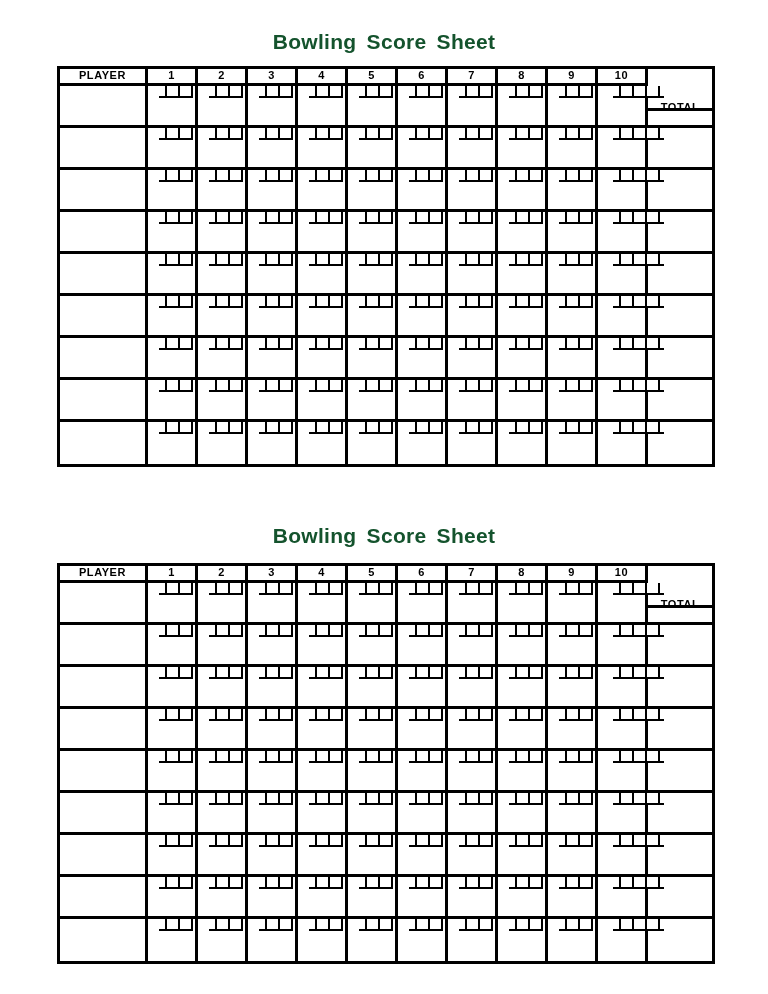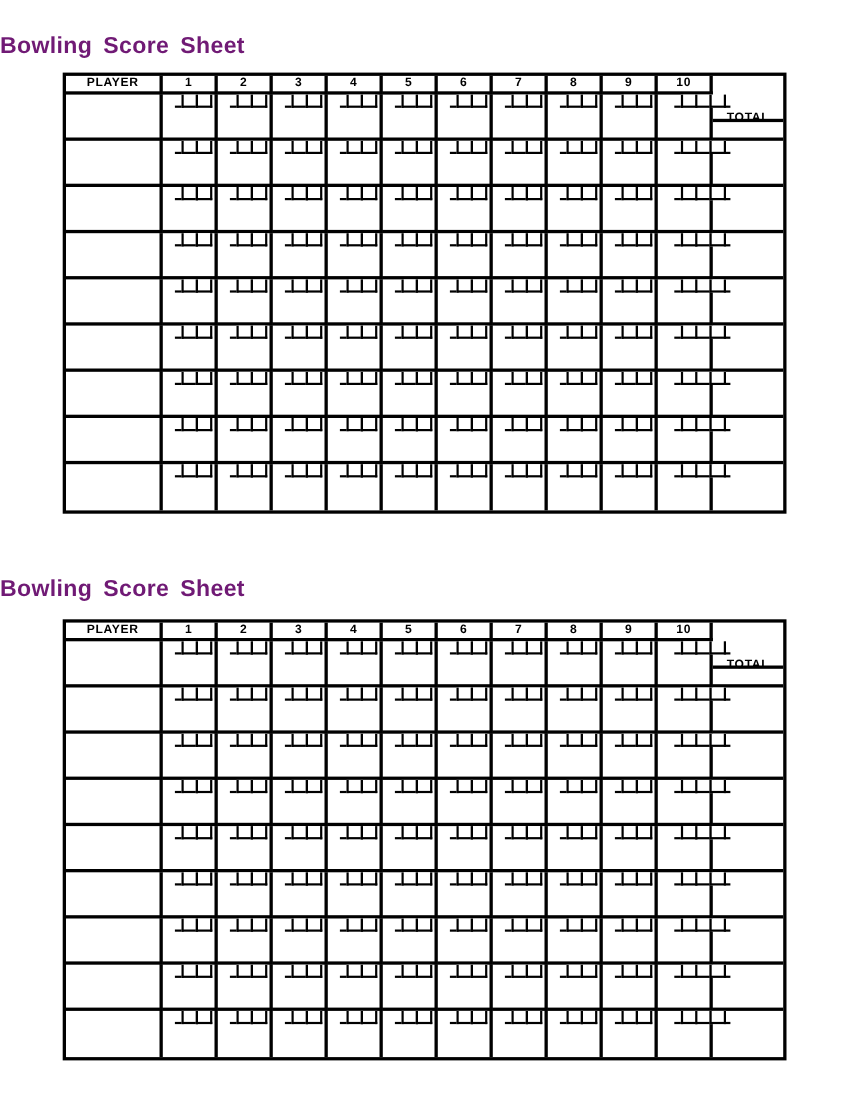--- a/index.html
+++ b/index.html
@@ -10,25 +10,26 @@
     color: #000000;
     position: relative;
     overflow: hidden;
   }
   .page { position: absolute; inset: 0; background: #ffffff; }
 
   .sheet-title {
     position: absolute;
     left: 0; width: 768px;
     margin: 0;
+    text-align: center;
     font-size: 21px;
     font-weight: bold;
     letter-spacing: 0.3px;
     word-spacing: 4px;
-    color: #701a75;
+    color: #14532d;
   }
   #title-1 { top: 30px; }
   #title-2 { top: 524px; }
 
   .scoretable {
     position: absolute;
     left: 57px;
     width: 652px;
     border: 3px solid #000;
     background: #ffffff;

